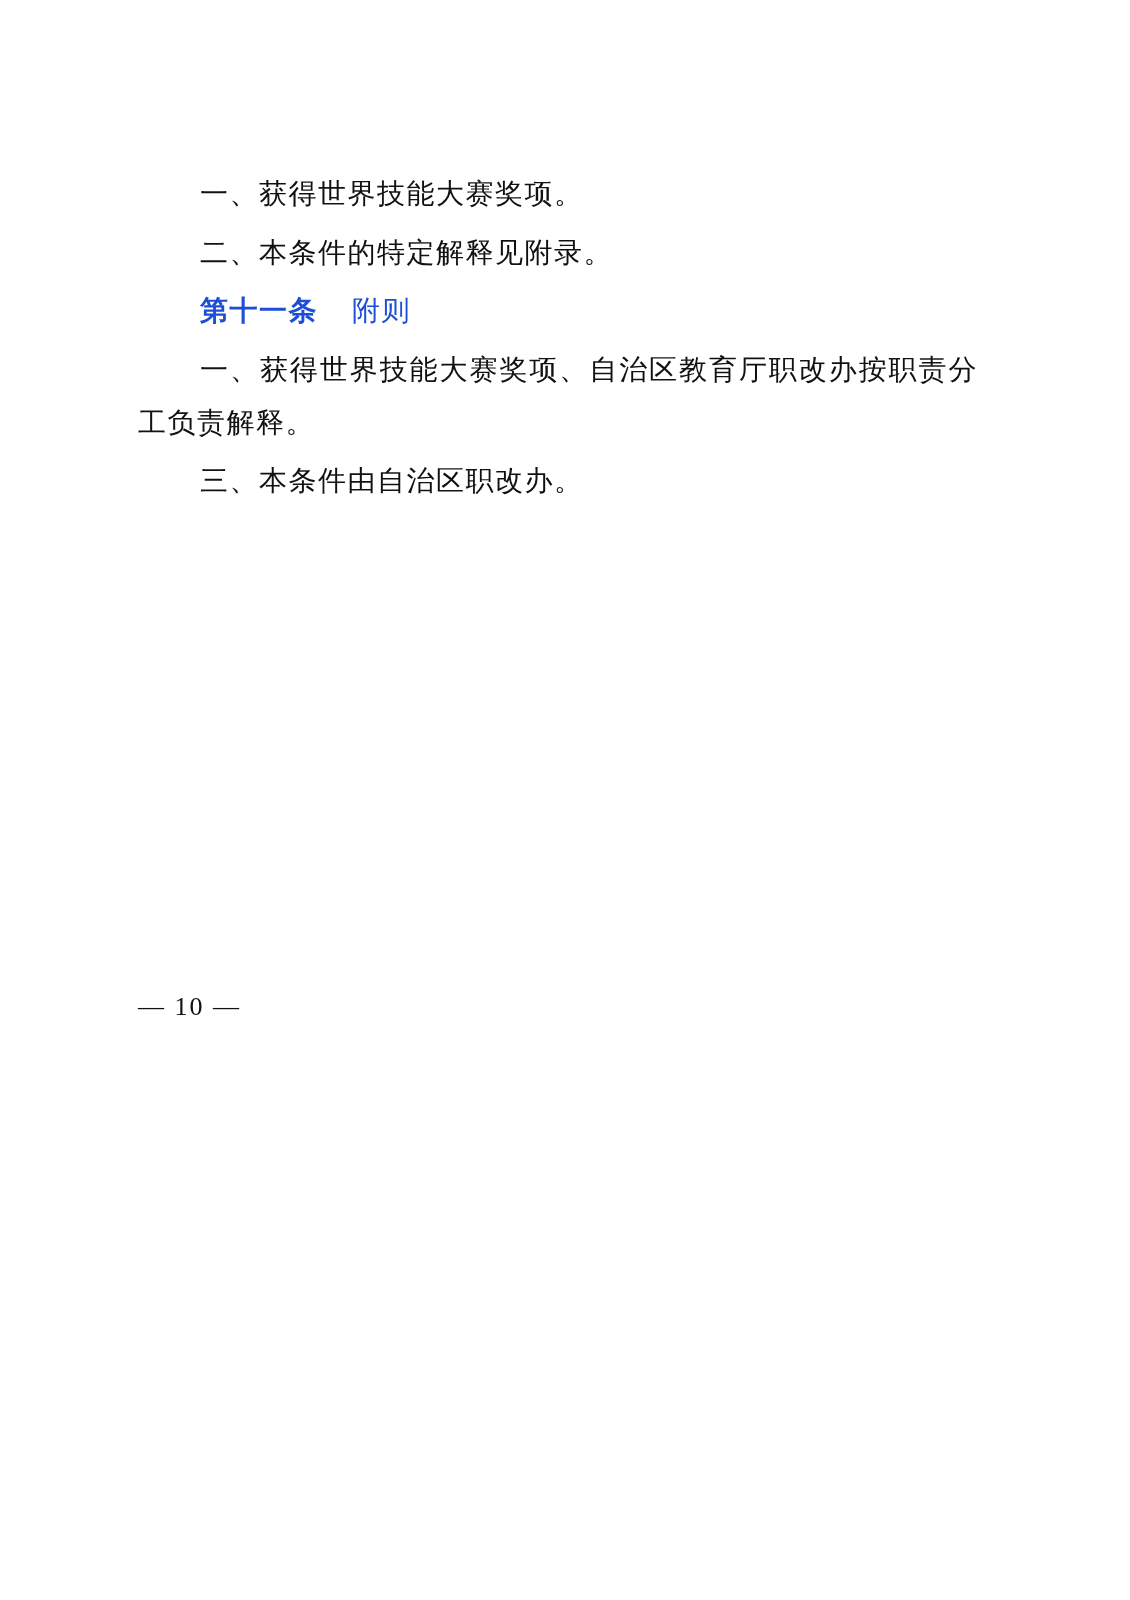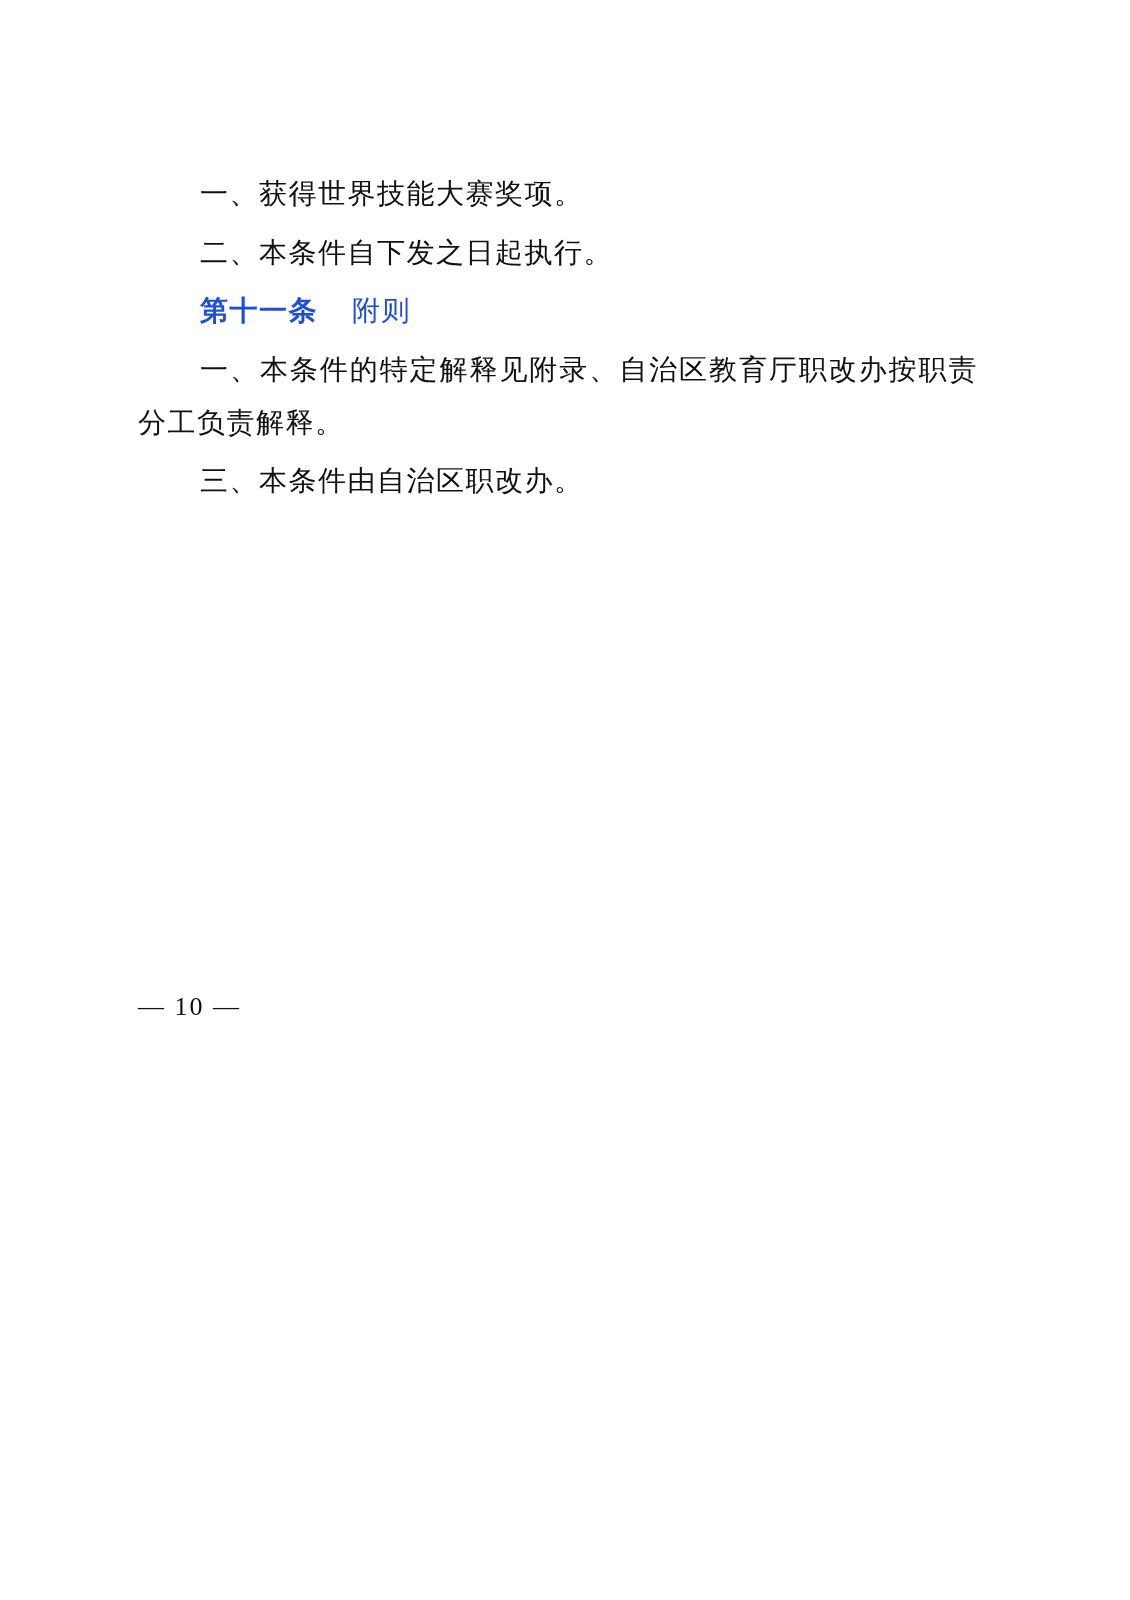--- a/index.html
+++ b/index.html
@@ -63,26 +63,26 @@
   }
 </style>
 </head>
 <body>
 
 <div class="page">
 
   <div class="content">
 
     <p class="para indent">一、获得世界技能大赛奖项。</p>
-    <p class="para indent">二、本条件自下发之日起执行。</p>
+    <p class="para indent">二、本条件的特定解释见附录。</p>
 
     <p class="article-head">
       <span>第十一条</span><span class="gap"></span><span class="sub">附则</span>
     </p>
 
-    <p class="para indent">一、本条件的特定解释见附录、自治区教育厅职改办按职责分工负责解释。</p>
+    <p class="para indent">一、获得世界技能大赛奖项、自治区教育厅职改办按职责分工负责解释。</p>
     <p class="para indent">三、本条件由自治区职改办。</p>
 
   </div>
 
   <div class="footer">— 10 —</div>
 
 </div>
 
 </body></html>

